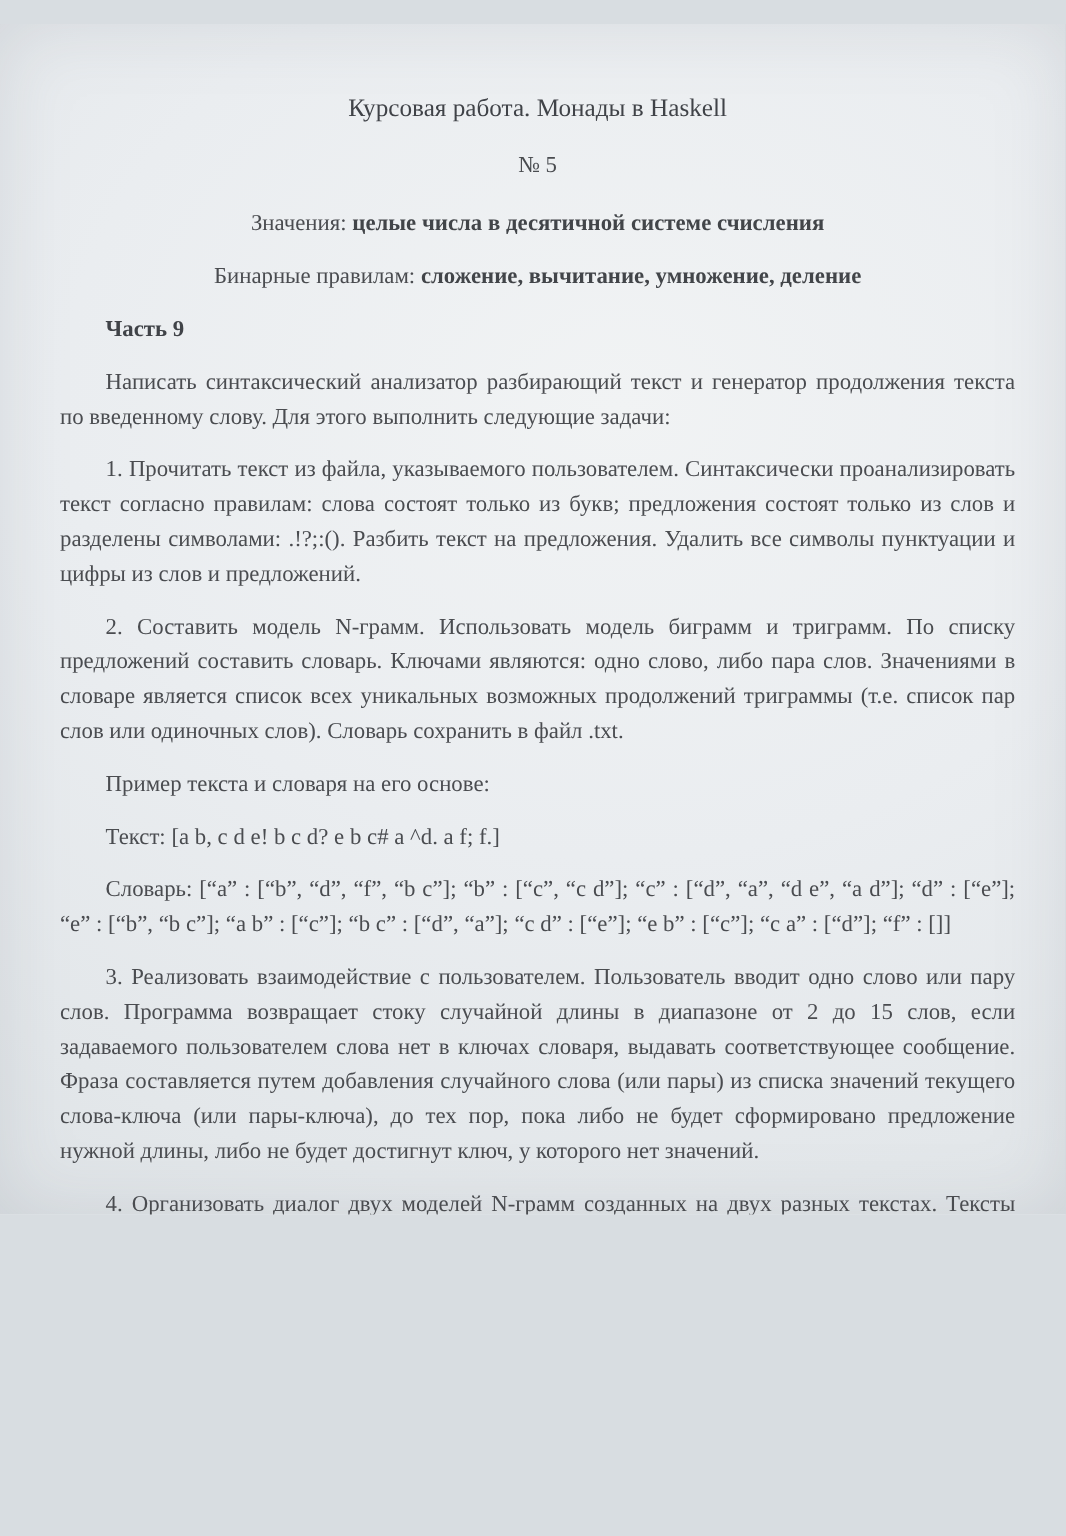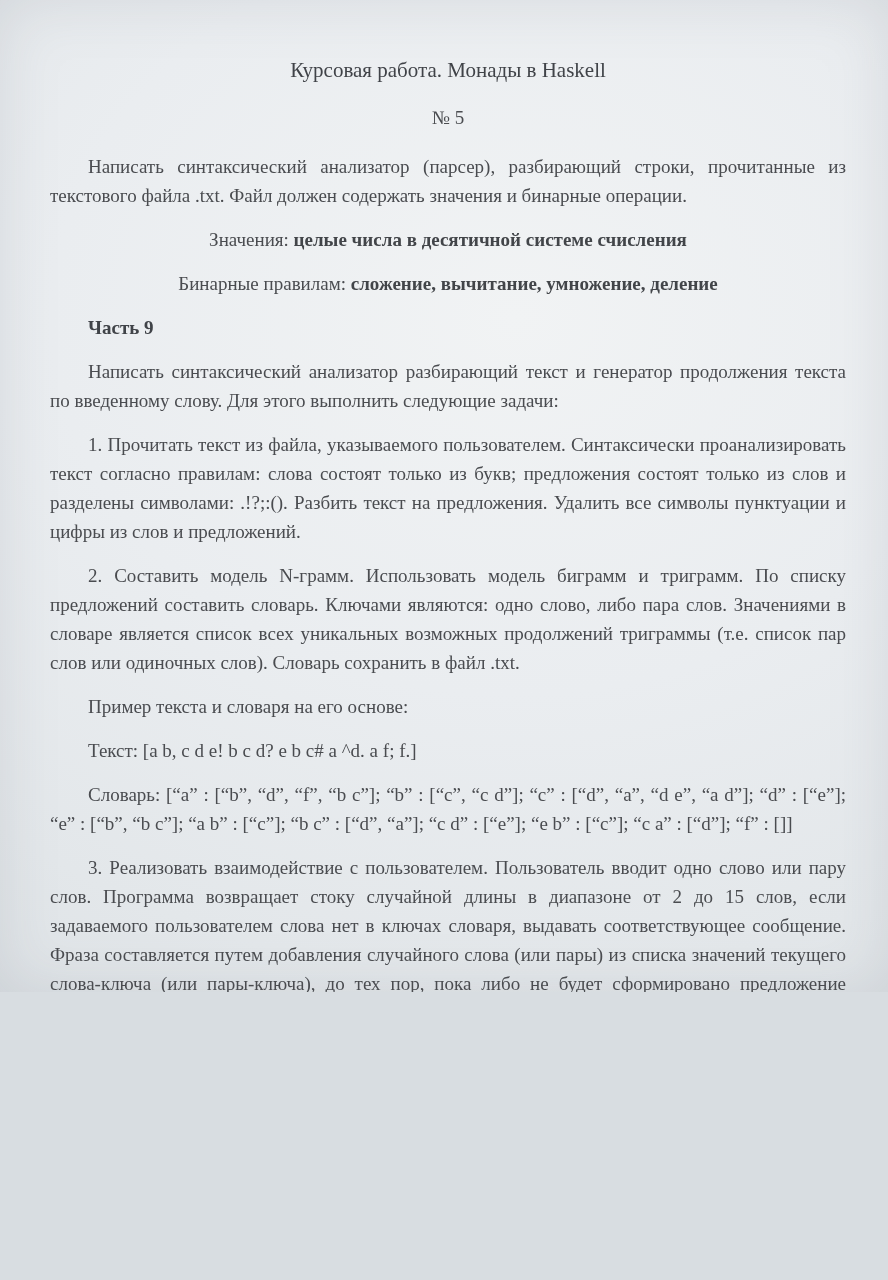--- a/index.html
+++ b/index.html
@@ -13,20 +13,21 @@
     width: 888px; height: 992px;
     box-sizing: border-box;
     padding: 50px 42px 40px 50px;
     overflow: hidden;
     background:
       radial-gradient(130% 95% at 58% 32%, #f1f3f4 0%, #eaedf0 40%, #e3e7ea 70%, #dadfe3 100%);
     box-shadow: inset 0 0 60px rgba(120,130,140,0.18);
     color: #4a4c50;
     font-size: 19px;
     line-height: 29px;
+    margin-top: 20px;
   }
   .doc-title {
     text-align: center;
     font-size: 21px;
     color: #404348;
     margin: 6px 0 18px 0;
   }
   .doc-number {
     text-align: center;
     margin: 0 0 20px 0;
@@ -52,21 +53,20 @@
 </head>
 <body>
 
 <div class="page">
 
   <div class="doc-title">Курсовая работа. Монады в Haskell</div>
   <div class="doc-number">№ 5</div>
 
 
 
-  <p class="body">Написать синтаксический анализатор (парсер), разбирающий строки, прочитанные из текстового файла .txt. Файл должен содержать значения и бинарные операции.</p>
 
   <div class="centered-line"><span>Значения: </span><span class="bold">целые числа в десятичной системе счисления</span></div>
 
   <div class="centered-line"><span>Бинарные правилам: </span><span class="bold">сложение, вычитание, умножение, деление</span></div>
 
 
   <div class="heading">Часть 9</div>
 
   <p class="body">Написать синтаксический анализатор разбирающий текст и генератор продолжения текста по введенному слову. Для этого выполнить следующие задачи:</p>
 

